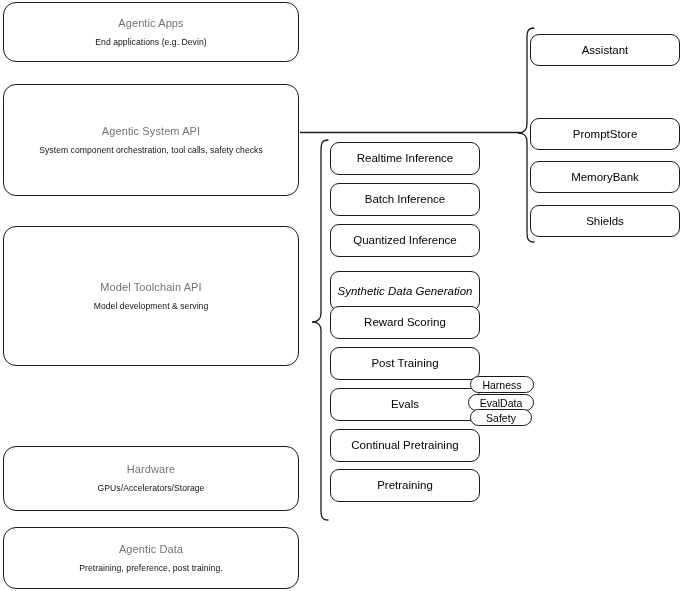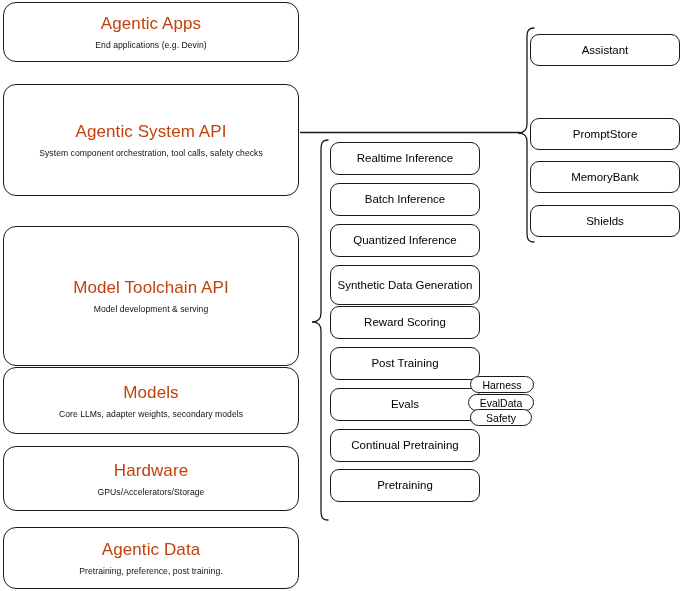--- a/index.html
+++ b/index.html
@@ -28,22 +28,22 @@
     flex-direction: column;
     align-items: center;
     justify-content: center;
     text-align: center;
     line-height: 1.25;
   }
   .stack-box {
     border-radius: 13px;
   }
   .stack-title {
-    font-size: 17px;
-    color: #c2410c;
+    font-size: 11px;
+    color: #737373;
     letter-spacing: 0.1px;
   }
   .stack-sub {
     font-size: 8.6px;
     color: #111;
     margin-top: 6px;
     letter-spacing: 0.05px;
   }
   .leaf-box {
     border-radius: 9px;
@@ -81,24 +81,20 @@
   <div class="box stack-box" style="left:3px; top:84px; width:296px; height:112px;">
     <div class="stack-title">Agentic System API</div>
     <div class="stack-sub">System component orchestration, tool calls, safety checks</div>
   </div>
 
   <div class="box stack-box" style="left:3px; top:226px; width:296px; height:140px;">
     <div class="stack-title">Model Toolchain API</div>
     <div class="stack-sub">Model development &amp; serving</div>
   </div>
 
-  <div class="box stack-box" style="left:3px; top:367px; width:296px; height:67px;">
-    <div class="stack-title">Models</div>
-    <div class="stack-sub">Core LLMs, adapter weights, secondary models</div>
-  </div>
 
   <div class="box stack-box" style="left:3px; top:446px; width:296px; height:65px;">
     <div class="stack-title">Hardware</div>
     <div class="stack-sub">GPUs/Accelerators/Storage</div>
   </div>
 
   <div class="box stack-box" style="left:3px; top:527px; width:296px; height:62px;">
     <div class="stack-title">Agentic Data</div>
     <div class="stack-sub">Pretraining, preference, post training.</div>
   </div>
@@ -135,21 +131,21 @@
 
   <div class="box leaf-box" style="left:330px; top:142px; width:150px; height:33px;">
     <span>Realtime Inference</span>
   </div>
   <div class="box leaf-box" style="left:330px; top:183px; width:150px; height:33px;">
     <span>Batch Inference</span>
   </div>
   <div class="box leaf-box" style="left:330px; top:224px; width:150px; height:33px;">
     <span>Quantized Inference</span>
   </div>
-  <div class="box leaf-box" style="left:330px; top:265px; width:150px; height:40px;">
+  <div class="box leaf-box" style="left:330px; top:271px; width:150px; height:40px;font-style:italic;">
     <span>Synthetic Data Generation</span>
   </div>
   <div class="box leaf-box" style="left:330px; top:306px; width:150px; height:33px;">
     <span>Reward Scoring</span>
   </div>
   <div class="box leaf-box" style="left:330px; top:347px; width:150px; height:33px;">
     <span>Post Training</span>
   </div>
   <div class="box leaf-box" style="left:330px; top:388px; width:150px; height:33px;">
     <span>Evals</span>

